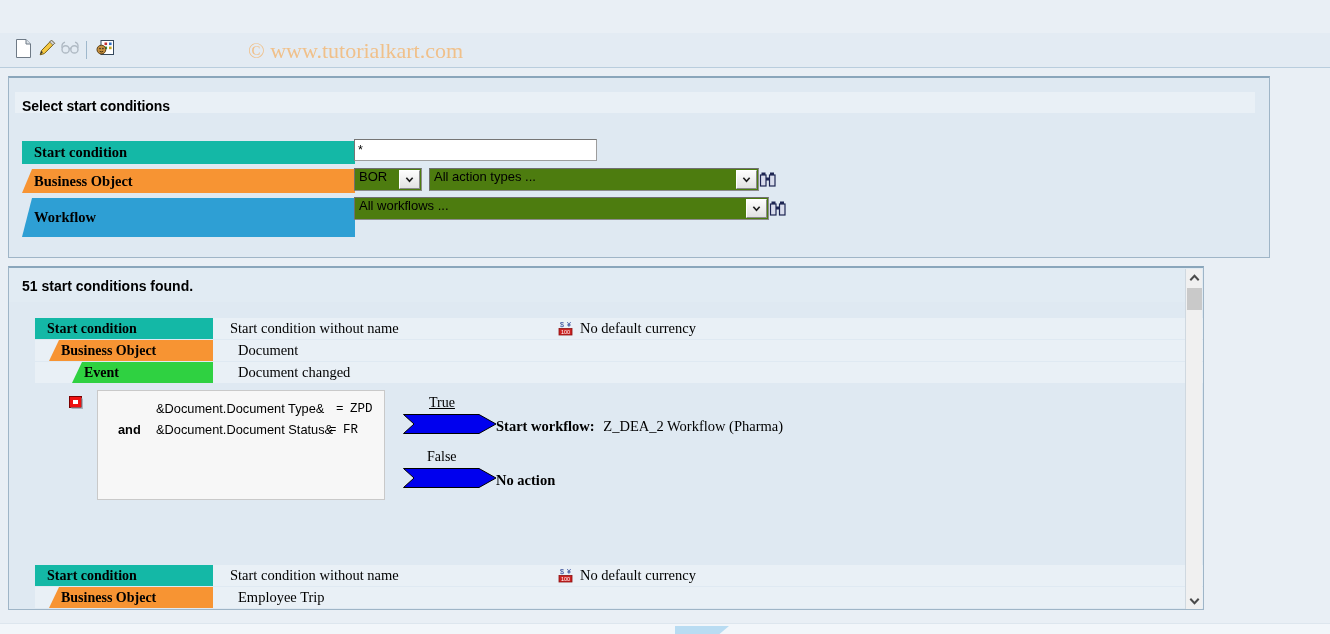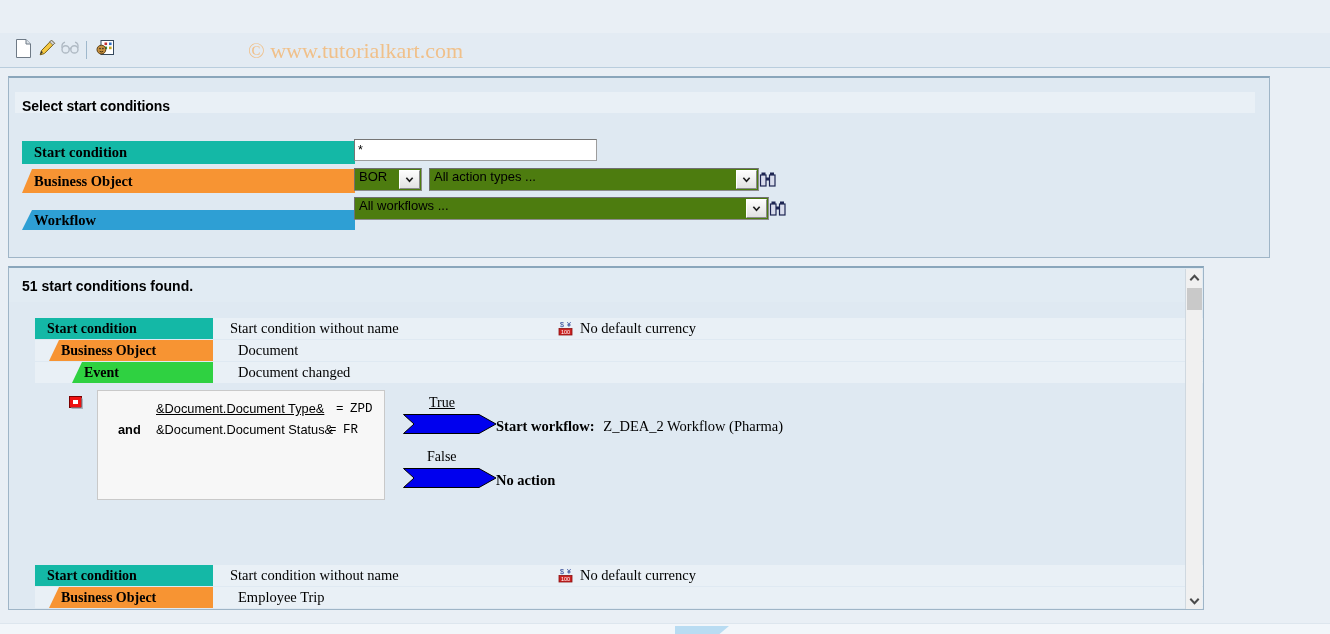--- a/index.html
+++ b/index.html
@@ -396,21 +396,21 @@
       <span class="binoc" style="left:750px; top:93px;">
         <svg width="18" height="17" viewBox="0 0 18 17">
           <rect x="1.5" y="4" width="5.5" height="11" fill="#d8dcec" stroke="#1d2552" stroke-width="1.2"></rect>
           <rect x="10.5" y="4" width="5.5" height="11" fill="#d8dcec" stroke="#1d2552" stroke-width="1.2"></rect>
           <rect x="7" y="6.5" width="3.5" height="3" fill="#1d2552"></rect>
           <rect x="2.5" y="1.5" width="4" height="2.5" fill="#1d2552"></rect>
           <rect x="11" y="1.5" width="4" height="2.5" fill="#1d2552"></rect>
         </svg>
       </span>
 
-      <div class="tag tag-blue tag-notch" style="left:13px; top:132px; width:333px; height:20px;">
+      <div class="tag tag-blue tag-notch" style="left:13px; top:120px; width:333px; height:39px;">
         <span>Workflow</span>
       </div>
       <div class="selbox" style="left:345px; top:119px; width:415px; height:23px;">
         <div class="seltext">All workflows ...</div>
         <div class="arrowbtn">
           <svg class="chev" viewBox="0 0 10 10">
             <path d="M1.5 3 L5 7 L8.5 3" fill="none" stroke="#1d1d1d" stroke-width="1.8"></path>
           </svg>
         </div>
       </div>
@@ -459,21 +459,21 @@
 
       <span style="position:absolute; left:60px; top:128px;">
         <svg width="15" height="14" viewBox="0 0 15 14">
           <rect x="0.5" y="0.5" width="12" height="11" fill="#ee1111" stroke="#7a0000" stroke-width="1"></rect>
           <rect x="4" y="4" width="5" height="4" fill="#ffffff"></rect>
           <path d="M12.5 1.5 L14 3 V13 H3 L1.5 11.5 H12.5 Z" fill="#a9b4be"></path>
         </svg>
       </span>
 
       <div class="condbox" style="left:88px; top:122px; width:288px; height:110px;">
-        <div class="condline" style="left:58px; top:10px;text-decoration:underline;">&amp;Document.Document Type&amp;</div>
+        <div class="condline" style="left:58px; top:10px;">&amp;Document.Document Type&amp;</div>
         <div class="condline mono" style="left:238px; top:11px;">=</div>
         <div class="condline mono" style="left:252px; top:11px;">ZPD</div>
 
         <div class="condop" style="left:20px; top:31px;">and</div>
         <div class="condline" style="left:58px; top:31px;">&amp;Document.Document Status&amp;</div>
         <div class="condline mono" style="left:231px; top:32px;">=</div>
         <div class="condline mono" style="left:245px; top:32px;">FR</div>
       </div>
 
       <div class="arrowlabel" style="left:420px; top:127px;text-decoration:underline;">True</div>

